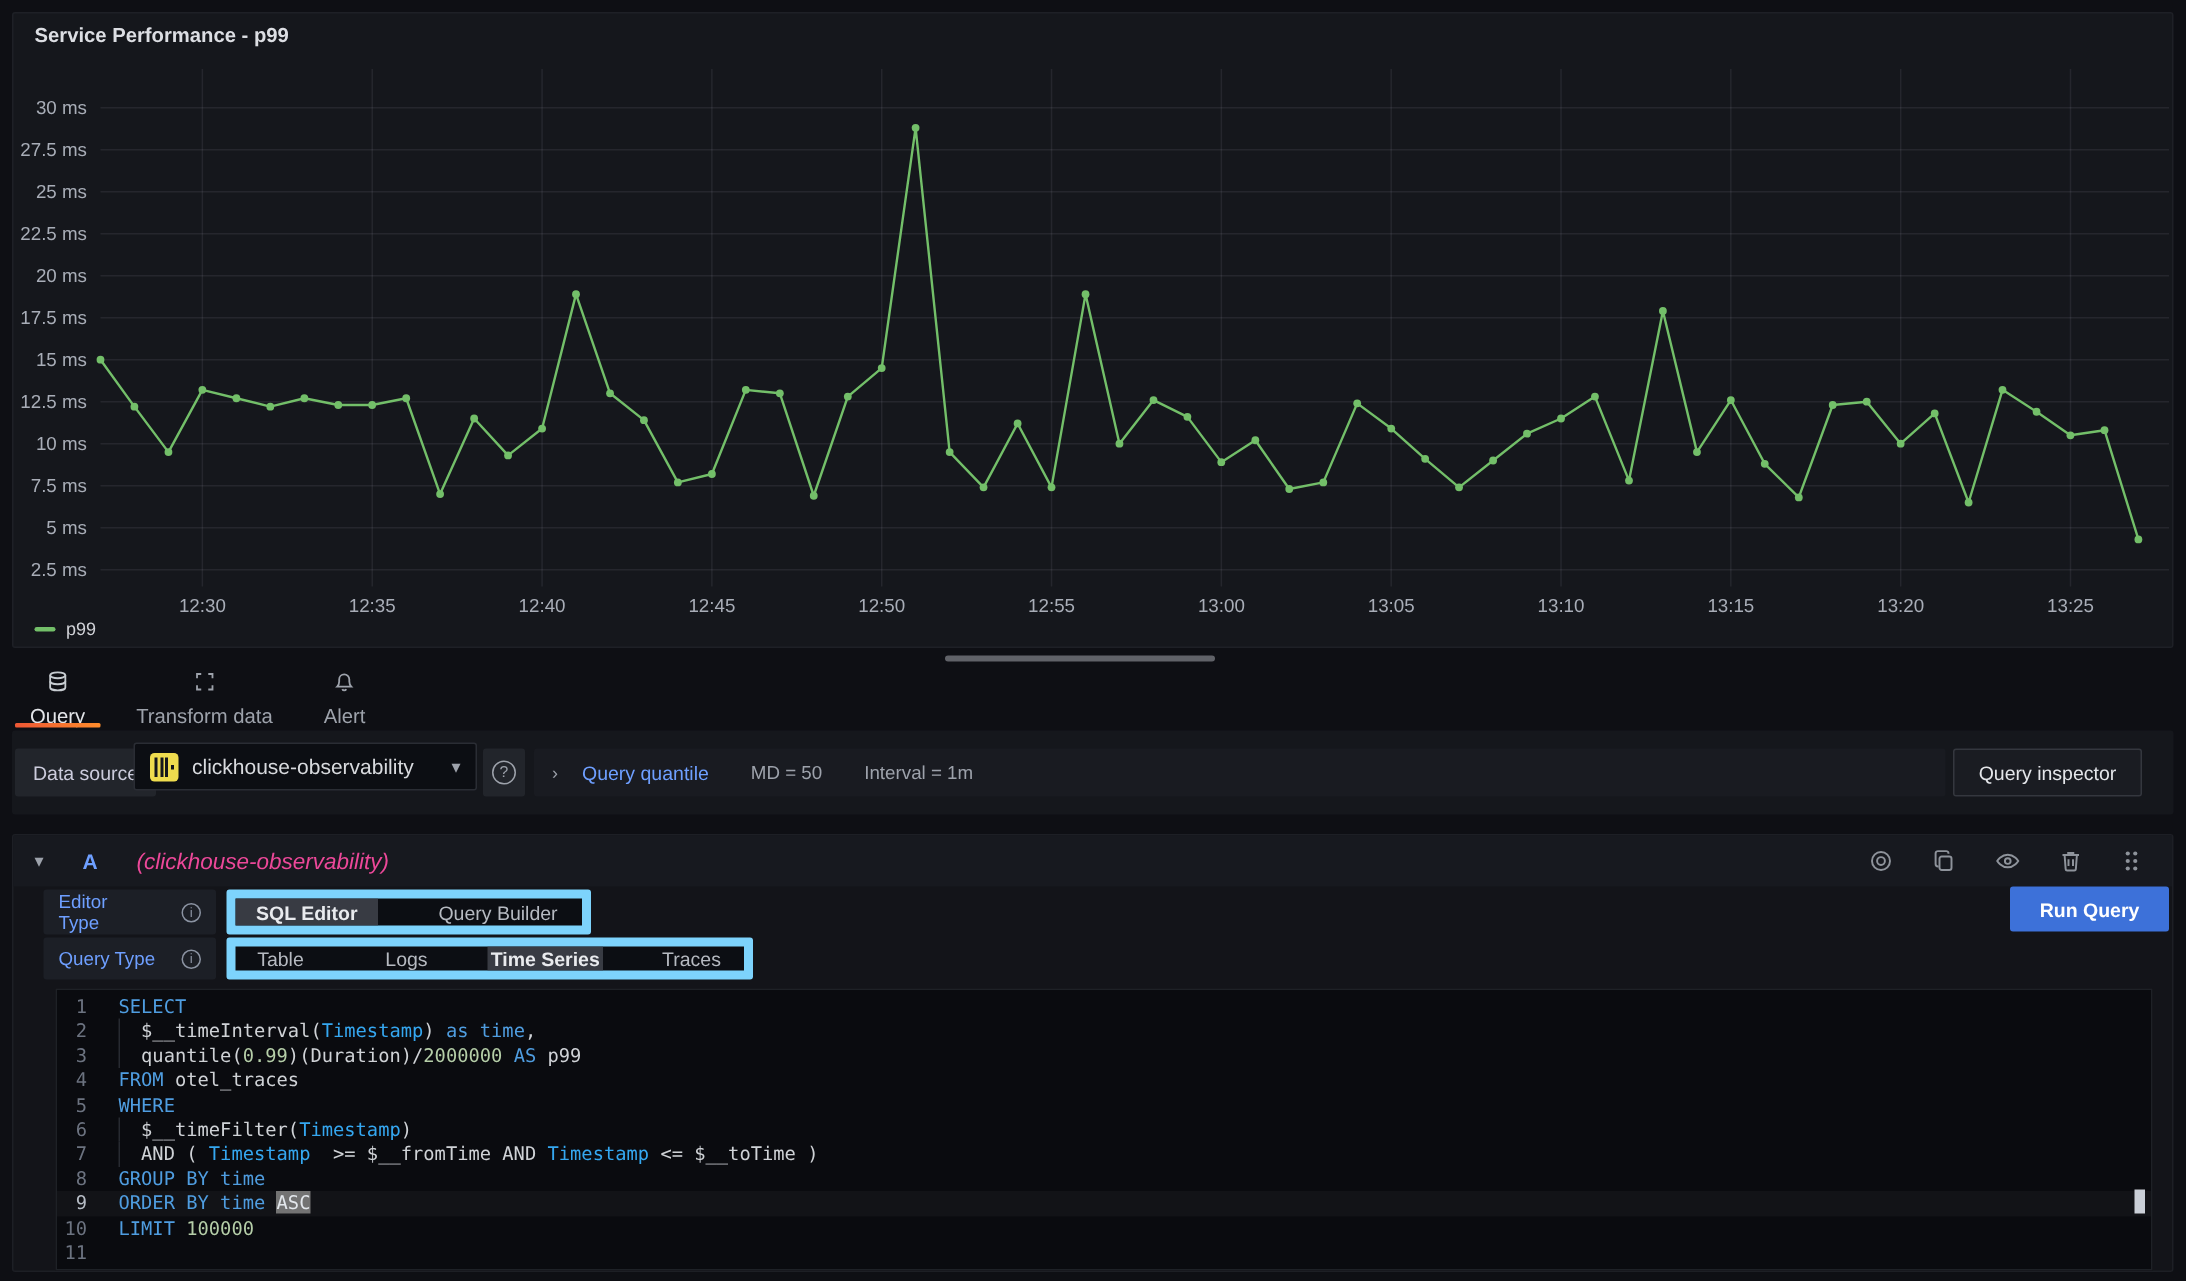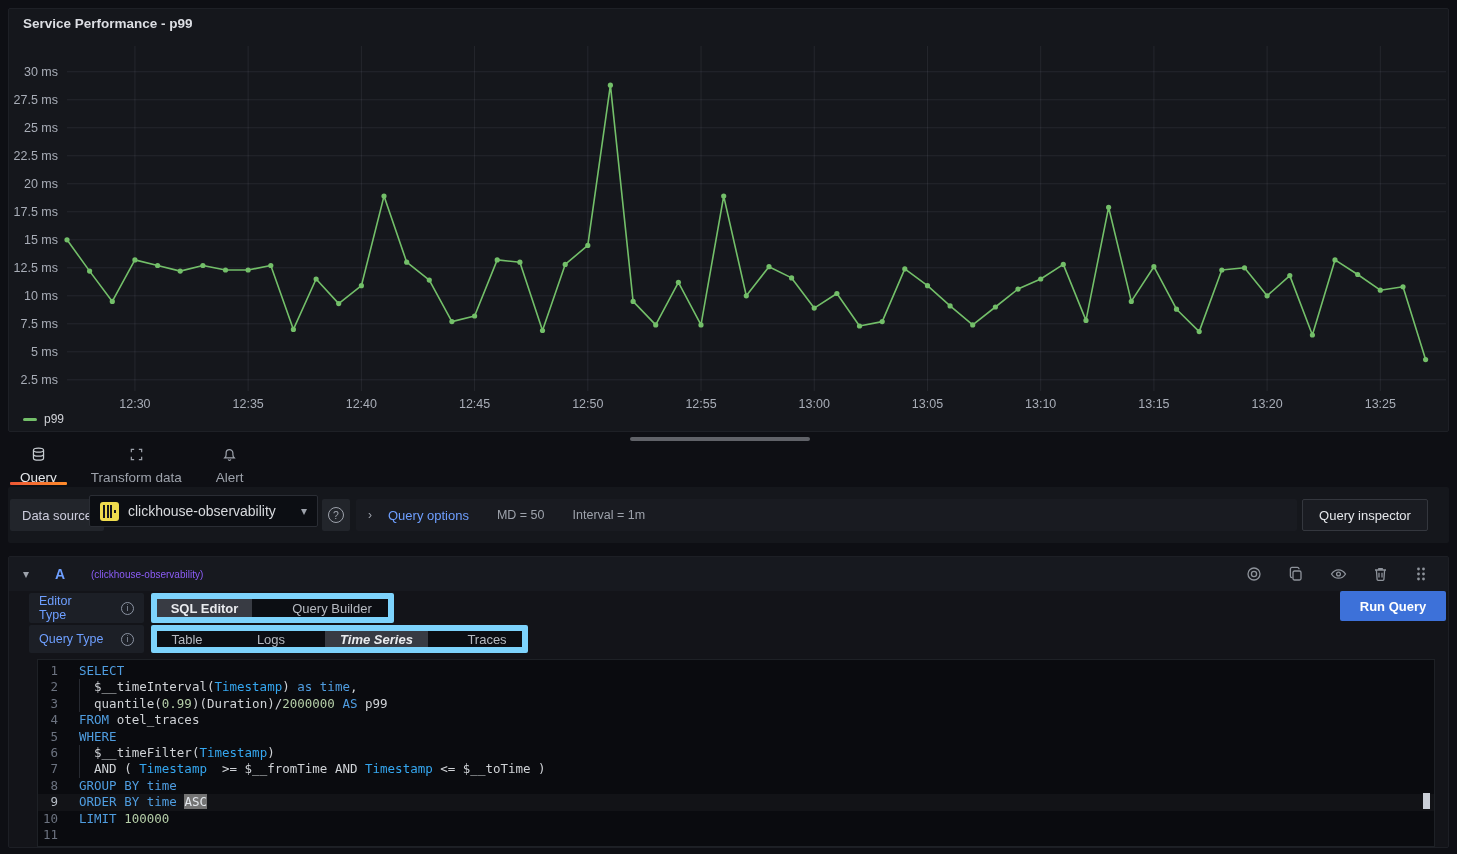--- a/index.html
+++ b/index.html
@@ -43,21 +43,21 @@
   #qopts .chev { margin-right:16px; }
   #qopts .link { font-size:13px; color:#6e9fff; cursor:pointer; }
   #qopts .meta { font-size:12.5px; color:#9da2ab; margin-left:28px; }
   #btn-inspector { position:absolute; left:1294px; top:12px; width:126px; height:32px; background:#1a1c22; border:1px solid #34373e; border-radius:2px; color:#e4e6ea; font-size:13px; display:flex; align-items:center; justify-content:center; cursor:pointer; }
 
   
   #querycard { position:absolute; left:8px; top:556px; width:1441px; height:292px; background:#131419; border:1px solid #1d1f25; border-radius:2px; }
   #qhead { position:absolute; left:0; top:0; width:100%; height:34px; background:#17191f; display:flex; align-items:center; }
   #qhead .chev { margin-left:14px; width:24px; }
   #qhead .refid { color:#6e9fff; font-weight:700; font-size:14px; margin-left:8px; width:36px; }
-  #qhead .dsname { color:#8b5cf6; font-size:10px; }
+  #qhead .dsname { color:#ec4899; font-size:15px; font-style:italic; }
   #qhead-icons { margin-left:auto; display:flex; align-items:center; gap:26px; padding-right:20px; }
   #qhead-icons svg { display:block; cursor:pointer; }
 
   #btn-run { position:absolute; left:1331px; top:34px; width:106px; height:30px; background:#3d71d9; border-radius:2px; color:#fff; font-size:13px; font-weight:600; display:flex; align-items:center; justify-content:center; cursor:pointer; }
 
   .optrow-label { position:absolute; left:20px; width:115px; background:#1c1f26; border-radius:2px; display:flex; align-items:center; padding:0 10px; }
   .optrow-label .txt { font-size:12.5px; color:#6e9fff; flex:1; }
   .circle-i { width:13px; height:13px; border:1.2px solid #8b93a2; border-radius:50%; color:#8b93a2; font-size:9px; font-style:normal; display:flex; align-items:center; justify-content:center; }
   .segmented { position:absolute; left:142px; display:flex; background:#0c0e13; border:6px solid #7dd3fc; border-radius:2px; overflow:hidden;gap:24px; }
   .seg { display:flex; align-items:center; justify-content:center; font-size:13px; color:#b6bac1; cursor:pointer; }
@@ -252,21 +252,21 @@
         <i></i>
       </span>
     <span class="name">clickhouse-observability</span>
     <span class="chev">▾</span>
   </div>
   <div id="ds-help">
     <span class="circle-q">?</span>
   </div>
   <div id="qopts">
     <span class="chev">›</span>
-    <span class="link">Query options</span>
+    <span class="link">Query quantile</span>
     <span class="meta">MD = 50</span>
     <span class="meta">Interval = 1m</span>
   </div>
   <div id="btn-inspector">Query inspector</div>
 </div>
 
 <div id="querycard">
   <div id="qhead">
     <span class="chev">▾</span>
     <span class="refid">A</span>
@@ -311,21 +311,21 @@
     <div class="seg" style="width:112px;">Query Builder</div>
   </div>
 
   <div class="optrow-label" style="top:68px; height:28px;">
     <span class="txt">Query Type</span>
     <span class="circle-i">i</span>
   </div>
   <div class="segmented" style="top:68px; height:28px;">
     <div class="seg" style="width:60px;">Table</div>
     <div class="seg" style="width:60px;">Logs</div>
-    <div class="seg active" style="width:103px;font-style:italic;">Time Series</div>
+    <div class="seg active" style="width:77px;">Time Series</div>
     <div class="seg" style="width:70px;">Traces</div>
   </div>
 
   <div id="sqleditor">
     <div id="sel-marker"></div>
   <div class="codeline"><span class="gut">1</span><span class="code"><span class="tk-k">SELECT</span></span></div>
       <div class="codeline"><span class="gut">2</span><span class="code"><span class="tk-d">  $__timeInterval(</span><span class="tk-t">Timestamp</span><span class="tk-d">) </span><span class="tk-k">as time</span><span class="tk-d">,</span></span><span class="guide"></span></div>
       <div class="codeline"><span class="gut">3</span><span class="code"><span class="tk-d">  quantile(</span><span class="tk-n">0.99</span><span class="tk-d">)(Duration)/</span><span class="tk-n">2000000</span><span class="tk-d"> </span><span class="tk-k">AS</span><span class="tk-d"> p99</span></span><span class="guide"></span></div>
       <div class="codeline"><span class="gut">4</span><span class="code"><span class="tk-k">FROM</span><span class="tk-d"> otel_traces</span></span></div>
       <div class="codeline"><span class="gut">5</span><span class="code"><span class="tk-k">WHERE</span></span></div>

